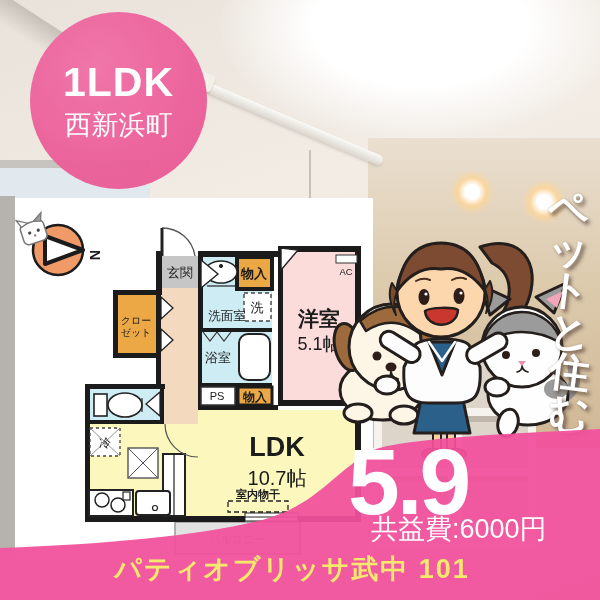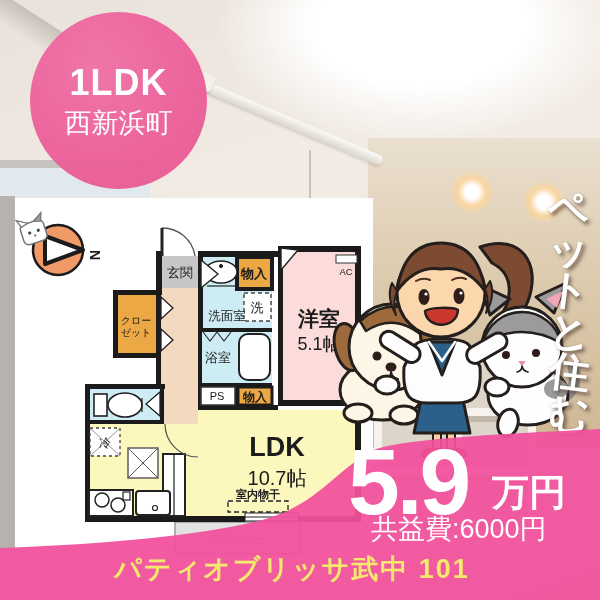--- a/index.html
+++ b/index.html
@@ -30,21 +30,21 @@
 
   
   .floorplan{left:15px;top:198px;}
   .fp-label{fill:#1c1c1c;}
 
   
   .badge{left:30px;top:12px;width:177px;height:177px;border-radius:50%;
     background:radial-gradient(circle at 38% 30%,#f173a8 0%,#ec629b 55%,#e75992 100%);
     opacity:.97;display:flex;flex-direction:column;align-items:center;justify-content:center;
     text-align:center;line-height:1;}
-  .badge .t1{font-size:36px;font-weight:bold;color:#fff;letter-spacing:1px;}
+  .badge .t1{font-size:41px;font-weight:bold;color:#fff;letter-spacing:1px;}
   .badge .t2{font-size:27px;font-weight:normal;color:#fff;margin-top:9px;}
   .badge .t3{font-size:32px;font-weight:bold;color:#f2ea3e;margin-top:9px;}
 
   
   .character{left:330px;top:205px;}
 
   
   .tagline{left:543px;top:188px;width:52px;display:flex;flex-direction:column;align-items:center;}
   .tagline span{display:block;font-size:41px;font-weight:bold;color:#fff;line-height:1.0;
     text-shadow:3px 3px 4px rgba(88,68,58,.7),0 0 2px rgba(88,68,58,.35);}
@@ -313,17 +313,16 @@
     <span>と</span>
     <span>住</span>
     <span>む</span>
   </div>
 
   <svg class="abs overlay" width="600" height="600" viewBox="0 0 600 600">
     <path d="M0,548 C110,544 200,535 258,521 C318,506 332,472 374,450 C400,440 480,435 600,429 L600,600 L0,600 Z" fill="rgba(241,81,156,0.94)"></path>
   </svg>
 
   <div class="abs price-rent">5.9</div>
-  <div class="abs price-unit">万円</div>
   <div class="abs price-fee">共益費:6000円</div>
   <div class="abs footer-name">パティオブリッサ武中 101</div>
 
 </div>
 
 </body></html>

